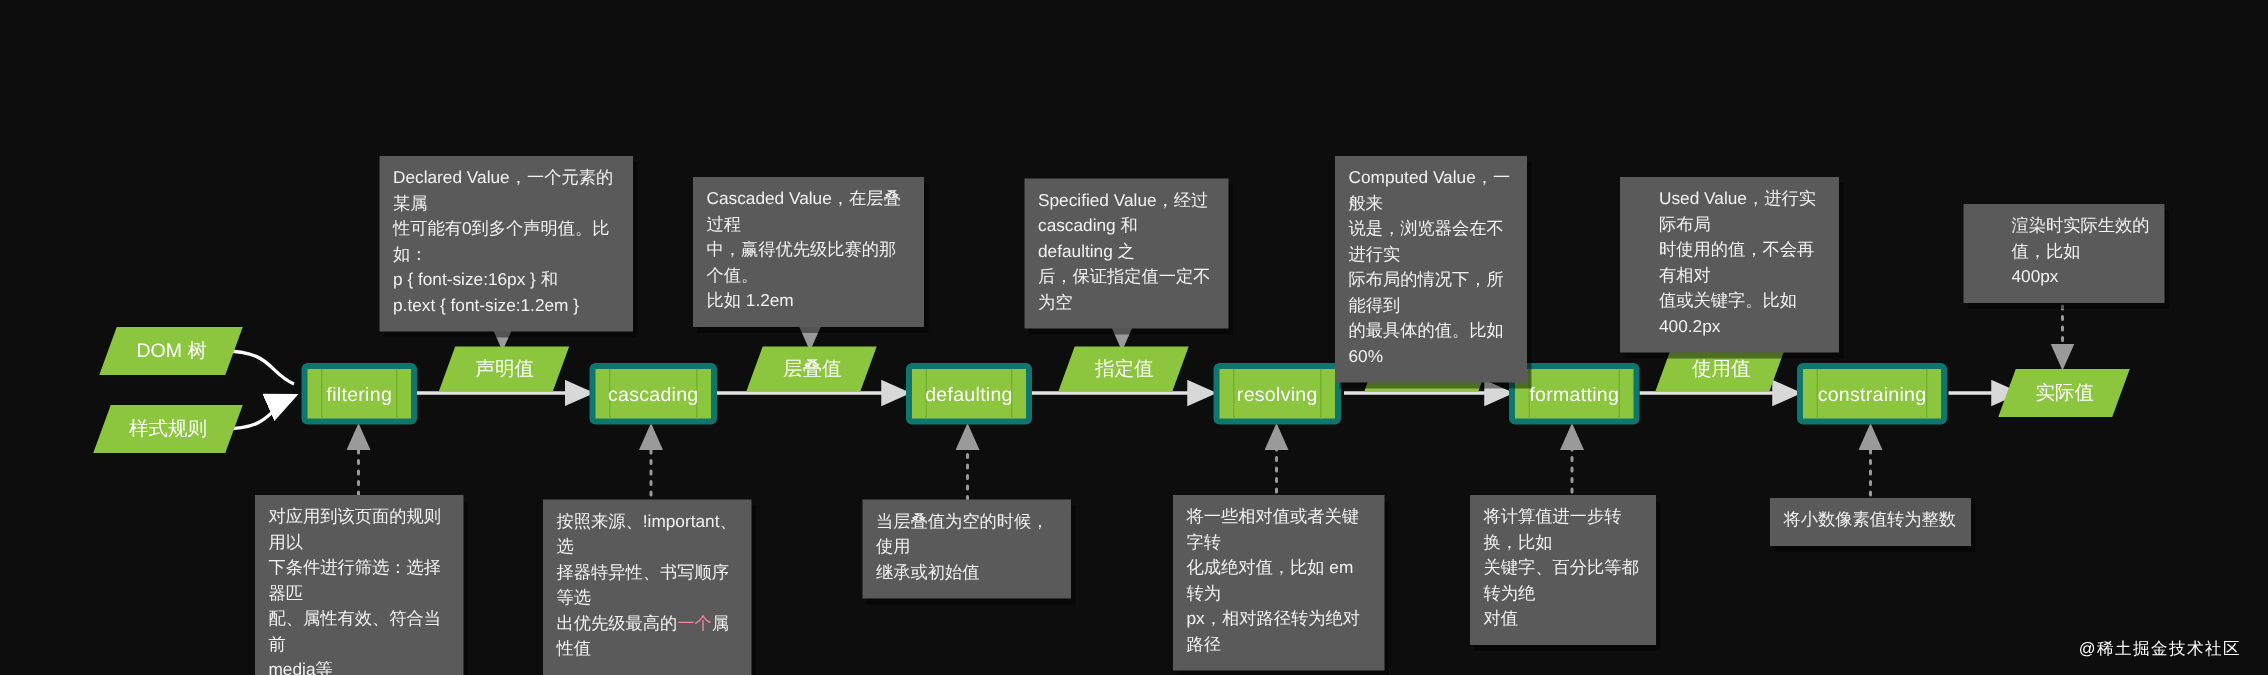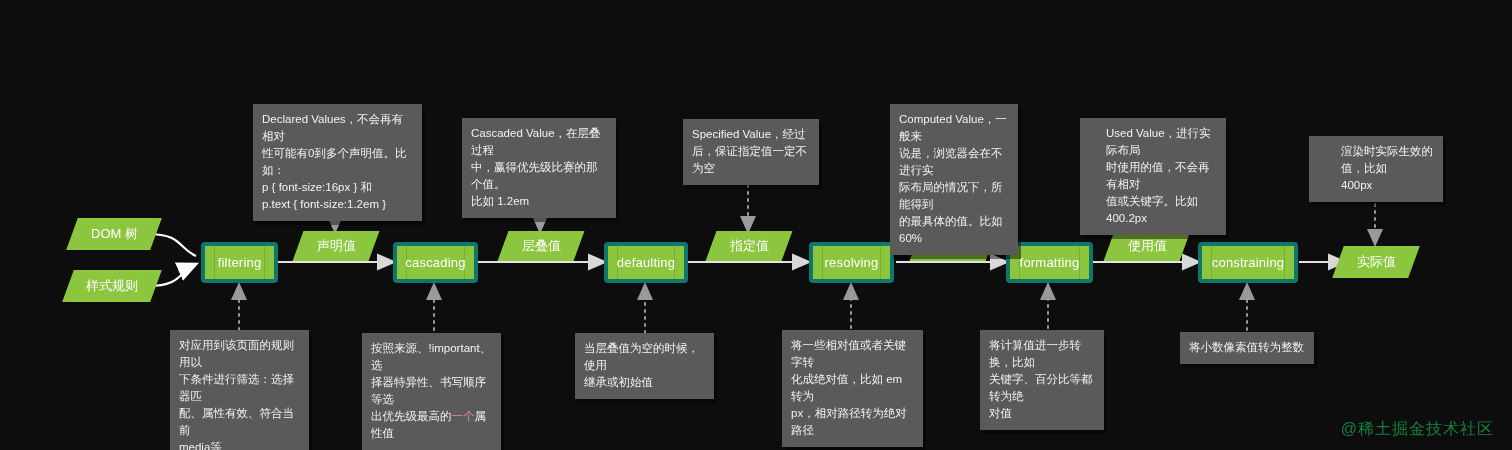--- a/index.html
+++ b/index.html
@@ -56,21 +56,21 @@
     line-height:17px;
     padding:7px 9px 8px 9px;
     box-sizing:border-box;
     z-index:5;
     box-shadow:3px 4px 0 rgba(0,0,0,.45);
   }
   .note .hl{color:#f08aa0;}
 
   .watermark{
     position:absolute;right:18px;bottom:10px;
-    color:#15803d;font-size:16px;letter-spacing:1px;
+    color:#ffffff;font-size:11px;letter-spacing:1px;
     z-index:6;
   }
 </style>
 </head>
 <body>
 
 <div id="stage">
 
   <svg id="wires" viewBox="0 0 1512 450">
     <defs>
@@ -149,34 +149,35 @@
     <span>计算值</span>
   </div>
   <div class="para" style="left:1109px;top:231px;width:76px;height:30px;">
     <span>使用值</span>
   </div>
   <div class="para" style="left:1338px;top:246px;width:76px;height:32px;">
     <span>实际值</span>
   </div>
 
   <div class="note" style="left:253px;top:104px;width:169px;">
-    <div>Declared Values，不会再有相对</div>
+    <div>Declared Value，一个元素的某属</div>
     <div>性可能有0到多个声明值。比如：</div>
     <div>p { font-size:16px } 和</div>
     <div>p.text { font-size:1.2em }</div>
   </div>
 
   <div class="note" style="left:462px;top:118px;width:154px;">
     <div>Cascaded Value，在层叠过程</div>
     <div>中，赢得优先级比赛的那个值。</div>
     <div>比如 1.2em</div>
   </div>
 
   <div class="note" style="left:683px;top:119px;width:136px;">
     <div>Specified Value，经过</div>
+    <div>cascading 和 defaulting 之</div>
     <div>后，保证指定值一定不为空</div>
   </div>
 
   <div class="note" style="left:890px;top:104px;width:128px;">
     <div>Computed Value，一般来</div>
     <div>说是，浏览器会在不进行实</div>
     <div>际布局的情况下，所能得到</div>
     <div>的最具体的值。比如 60%</div>
   </div>
 

